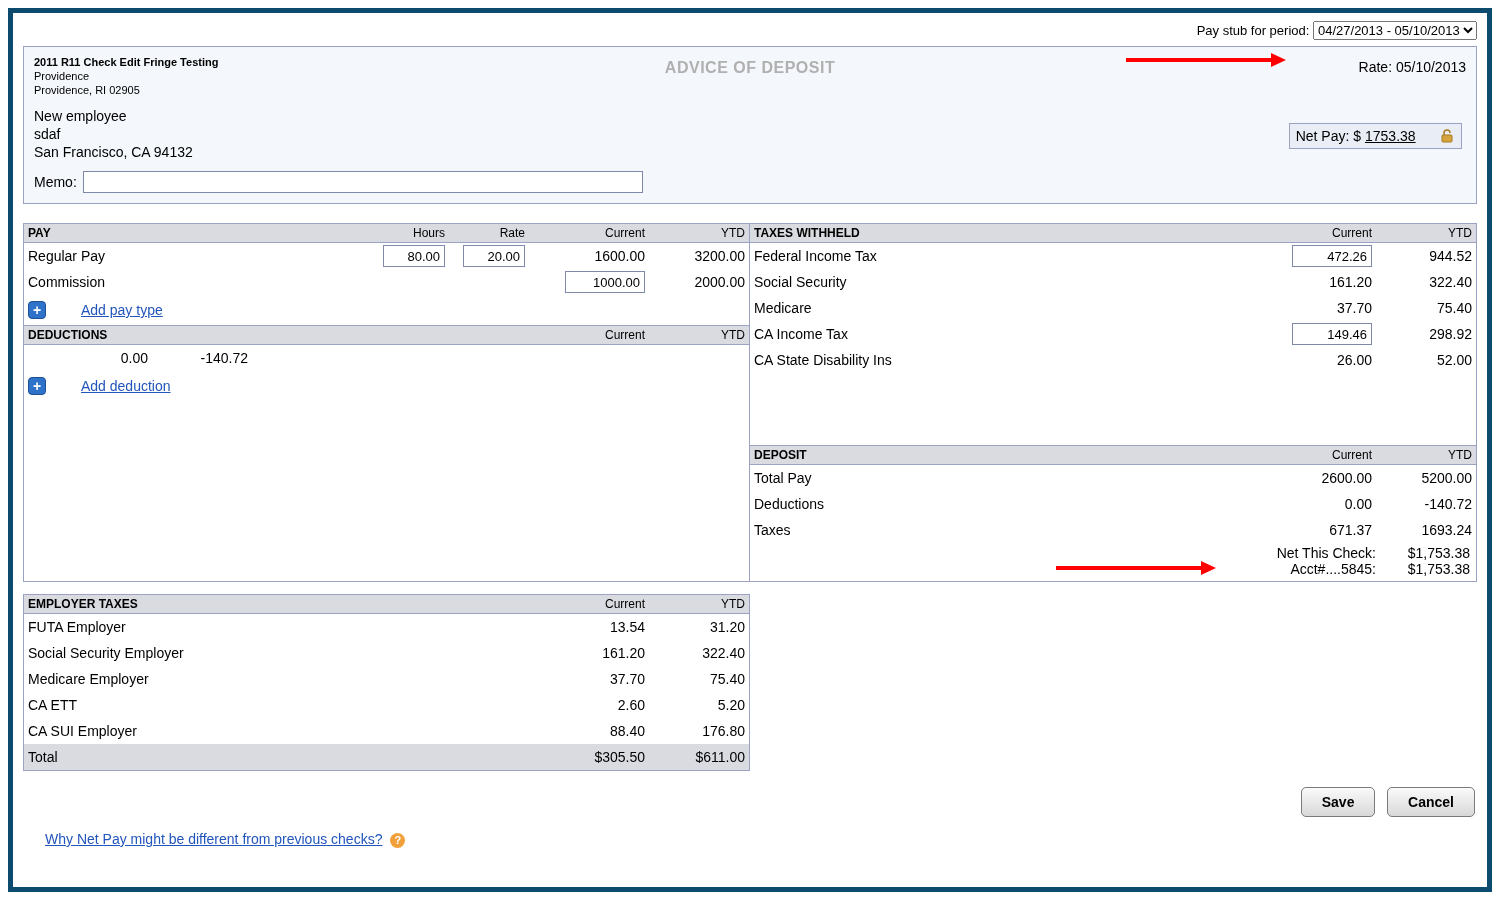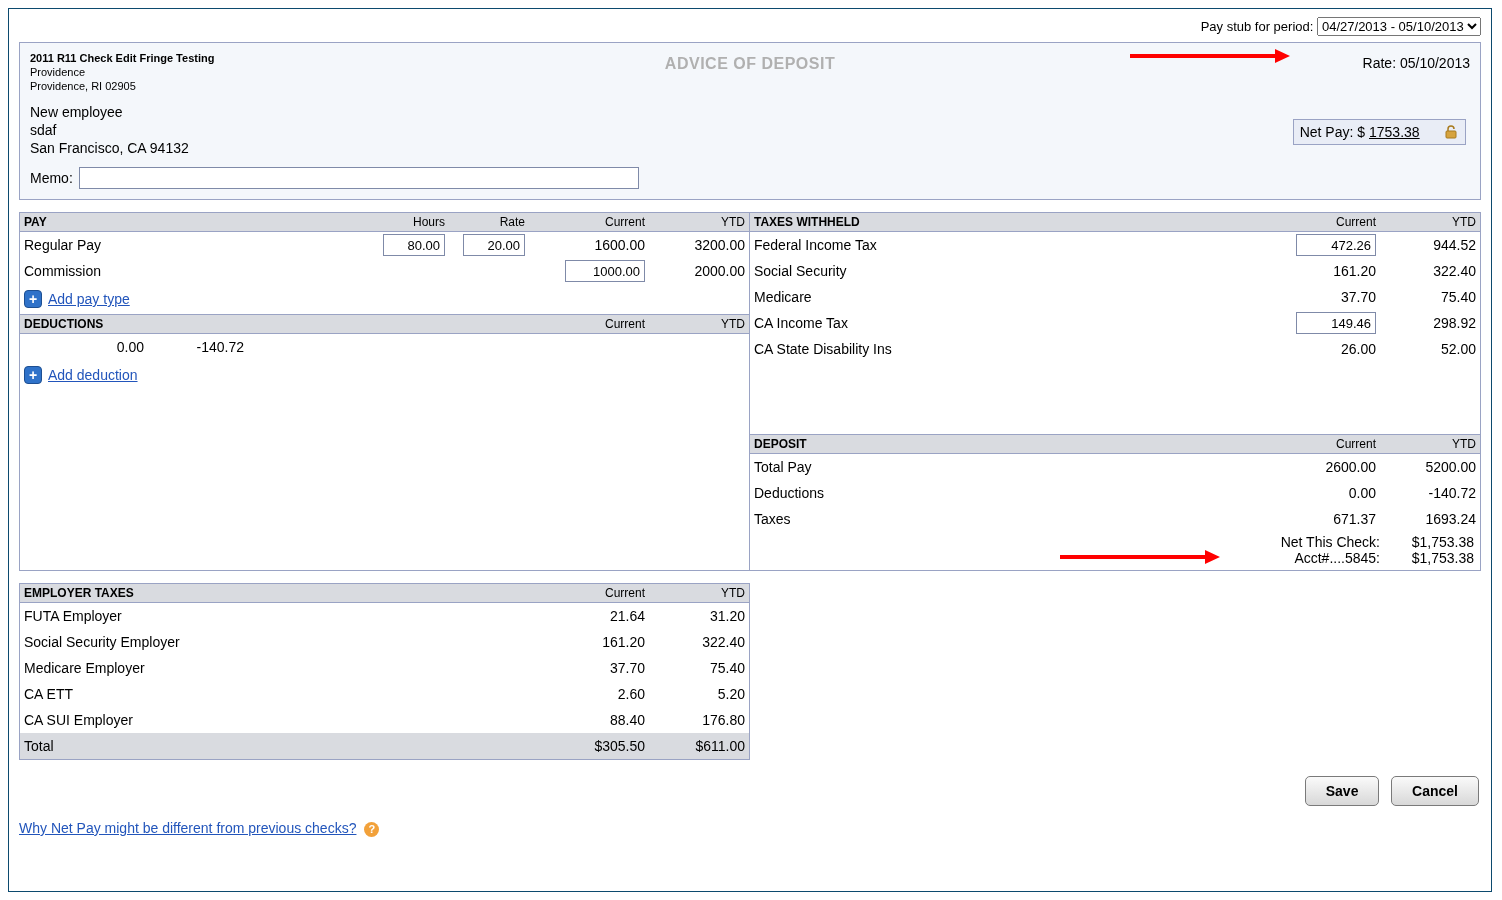--- a/index.html
+++ b/index.html
@@ -4,27 +4,27 @@
 <style>
   * { box-sizing: border-box; }
   body {
     font-family: Arial, Helvetica, sans-serif;
     font-size: 13px;
     color: #000;
     margin: 0;
     padding: 8px;
     background: #fff;
   }
-  .outer { border: 1px solid #0c4a6e; padding: 6px 10px 10px 10px; width: 1484px; height: 884px; position: relative; }
+  .outer { border: 5px solid #0c4a6e; padding: 6px 10px 10px 10px; width: 1484px; height: 884px; position: relative; }
   .period-row { text-align: right; padding: 2px 0 6px 0; }
   .period-row select { font-size: 13px; }
   .deposit-box {
     border: 1px solid #9aa3c4;
     background: #f4f7fb;
-    margin-bottom: 12px;
+    margin-bottom: 19px;
   }
   .deposit-head {
     display: flex;
     align-items: flex-start;
     padding: 8px 10px 0 10px;
     position: relative;
   }
   .company-block { width: 380px; font-size: 11px; line-height: 14px; }
   .company-block .bold { font-weight: bold; }
   .advice-title {
@@ -88,21 +88,21 @@
   .row .label { flex: 1; }
   .row .c-hours { width:80px; text-align:right; }
   .row .c-rate  { width:80px; text-align:right; }
   .row .c-cur   { width:120px; text-align:right; }
   .row .c-ytd   { width:100px; text-align:right; }
   .row input.numbox {
     width: 62px; text-align:right; border:1px solid #7f8aa8; height:22px; padding:1px 4px; font-size:13px;
   }
   .row input.numbox.wide { width: 80px; }
   .add-link-row { display:flex; align-items:center; gap:6px; padding:6px 4px; }
-  .add-link-row a { color:#2255bb; font-size:14px;}
+  .add-link-row a { color:#2255bb; font-size:14px;margin-left:29px;}
   .plus-badge {
     width:18px; height:18px; background:#2f72c9; color:#fff; border-radius:4px;
     display:flex; align-items:center; justify-content:center; font-weight:bold; font-size:14px;
     border:1px solid #1d4f92;
   }
   .summary-gap { height: 72px; }
   .netcheck-rows { padding: 2px 6px 4px 6px; text-align:right; font-size:14px; position:relative;}
   .netcheck-rows .line { display:flex; justify-content:flex-end; gap:8px; }
   .netcheck-rows .lbl { text-align:right; }
   .netcheck-rows .val { width:86px; text-align:right; }
@@ -113,21 +113,21 @@
   }
   .total-row { background:#d9dbe0; font-weight:normal;}
   .buttons-row { text-align:right; padding:16px 2px 10px 0; }
   .btn {
     display:inline-block; border:1px solid #7a7a7a; border-radius:5px;
     padding:6px 20px; font-size:14px; font-weight:bold;
     background: linear-gradient(#fafafa,#d8d8d8);
     cursor:pointer; margin-left:8px;
   }
   .footer-link { padding-top:4px; font-size:14px; }
-  .footer-link a { color:#2255bb; text-decoration:underline; }
+  .footer-link a { color:#2255bb; text-decoration:underline;margin-left:22px; }
   .help-badge {
     display:inline-block; width:15px; height:15px; border-radius:50%;
     background:#f2a13a; color:#fff; font-size:11px; text-align:center; line-height:15px;
     font-weight:bold; margin-left:4px;
   }
   .lock-icon {
     width:16px;height:16px;display:inline-block;
   }
   
   .arrow1 { top: -4px; right: 180px; }
@@ -306,21 +306,21 @@
   </div>
 
   <div class="emp-taxes-box">
     <div class="sect-head">
       <span class="title">EMPLOYER TAXES</span>
       <span class="h-cur">Current</span>
       <span class="h-ytd">YTD</span>
     </div>
     <div class="row">
         <span class="label">FUTA Employer</span>
-        <span class="c-cur">21.64</span>
+        <span class="c-cur">13.54</span>
         <span class="c-ytd">31.20</span>
       </div>
     <div class="row">
         <span class="label">Social Security Employer</span>
         <span class="c-cur">161.20</span>
         <span class="c-ytd">322.40</span>
       </div>
     <div class="row">
         <span class="label">Medicare Employer</span>
         <span class="c-cur">37.70</span>

